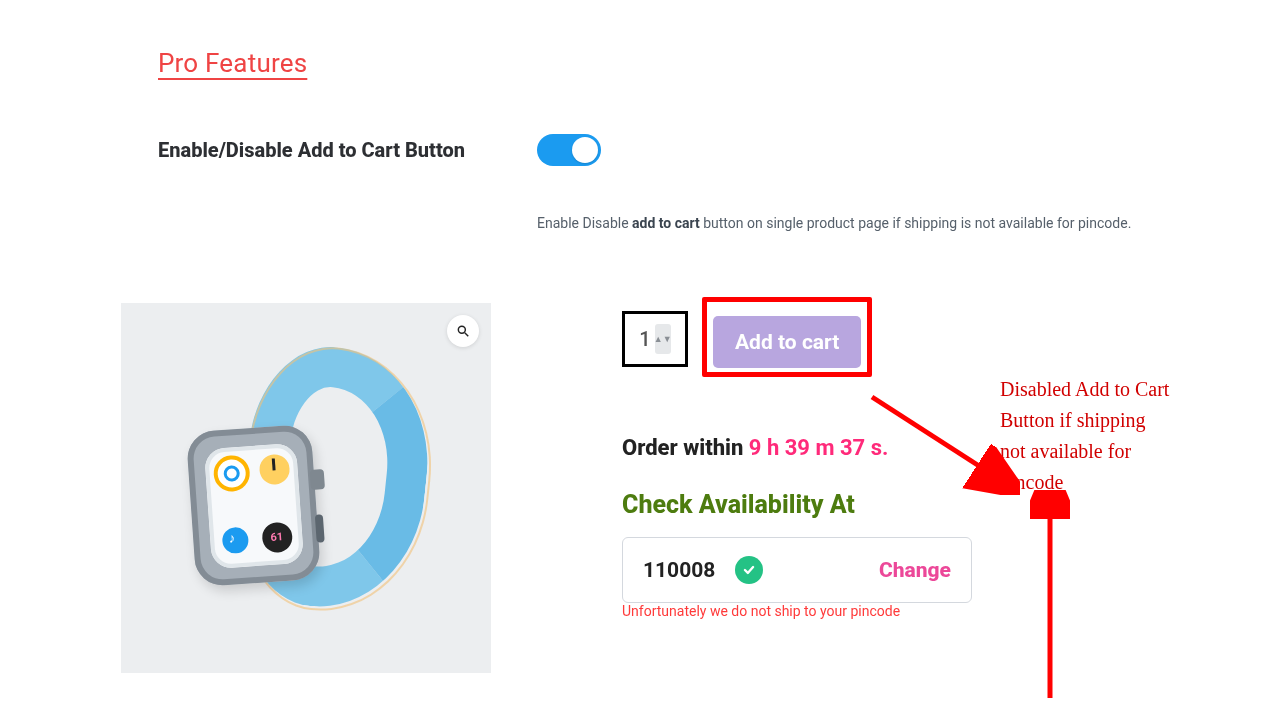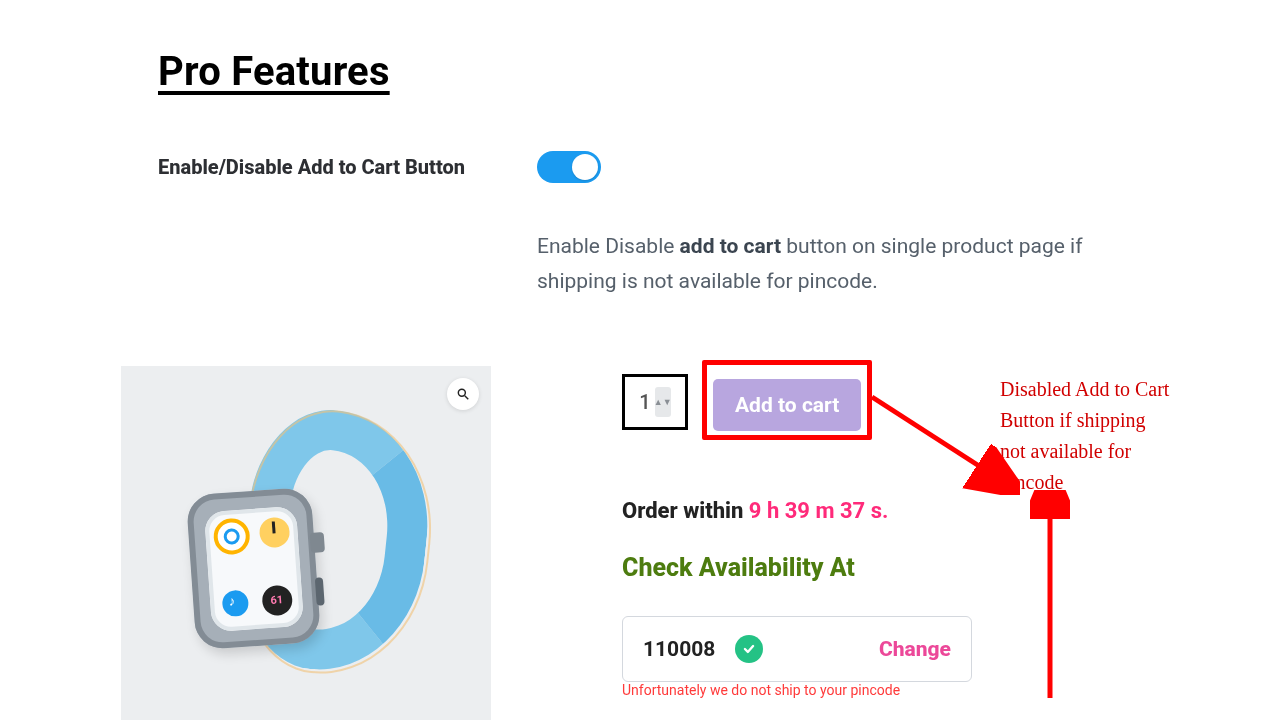--- a/index.html
+++ b/index.html
@@ -11,23 +11,23 @@
     color: #333;
     position: relative;
   }
   .page {
     position: absolute;
     left: 158px;
     top: 48px;
     width: 1000px;
   }
   .section-title {
-    font-size: 40px;
-    font-weight: 700;
-    color: #000000;
+    font-size: 26px;
+    font-weight: 400;
+    color: #ef4444;
     text-decoration: underline;
     text-underline-offset: 6px;
     letter-spacing: 0.2px;
   }
 
   .setting-row {
     margin-top: 56px;
     display: flex;
     align-items: flex-start;
     gap: 24px;
@@ -49,21 +49,21 @@
   }
   .toggle .knob {
     position: absolute;
     width: 26px; height: 26px;
     background: #fff; border-radius: 50%;
     top: 3px; right: 3px;
     box-shadow: 0 1px 2px rgba(0,0,0,0.15);
   }
   .setting-desc {
     margin-top: 42px;
-    font-size: 21px;
+    font-size: 14px;
     line-height: 1.65;
     color: #56606b;
     max-width: 600px;
   }
   .setting-desc strong { font-weight: 700; color: #3b4550; }
 
   
   .lower { position: relative; margin-top: 68px; height: 400px; }
 
   .product-image {
@@ -168,21 +168,21 @@
     margin-top: 10px;
     display: inline-block;
   }
 
   .order-line { margin-top: 44px; font-size: 22px; font-weight: 800; color: #222; }
   .order-line .timer { color: #ff2a7a; font-weight: 700; }
 
   .avail-heading { margin-top: 30px; font-size: 25px; font-weight: 800; color: #4d7c0f; }
 
   .pincode-box {
-    margin-top: 34px;
+    margin-top: 18px;
     width: 350px;
     border: 1px solid #d4d8de;
     border-radius: 6px;
     padding: 18px 20px;
     display: flex; align-items: center;
     font-size: 21px;
   }
   .pincode-val { font-weight: 700; color: #222; }
   .check-badge {
     margin-left: 20px;

